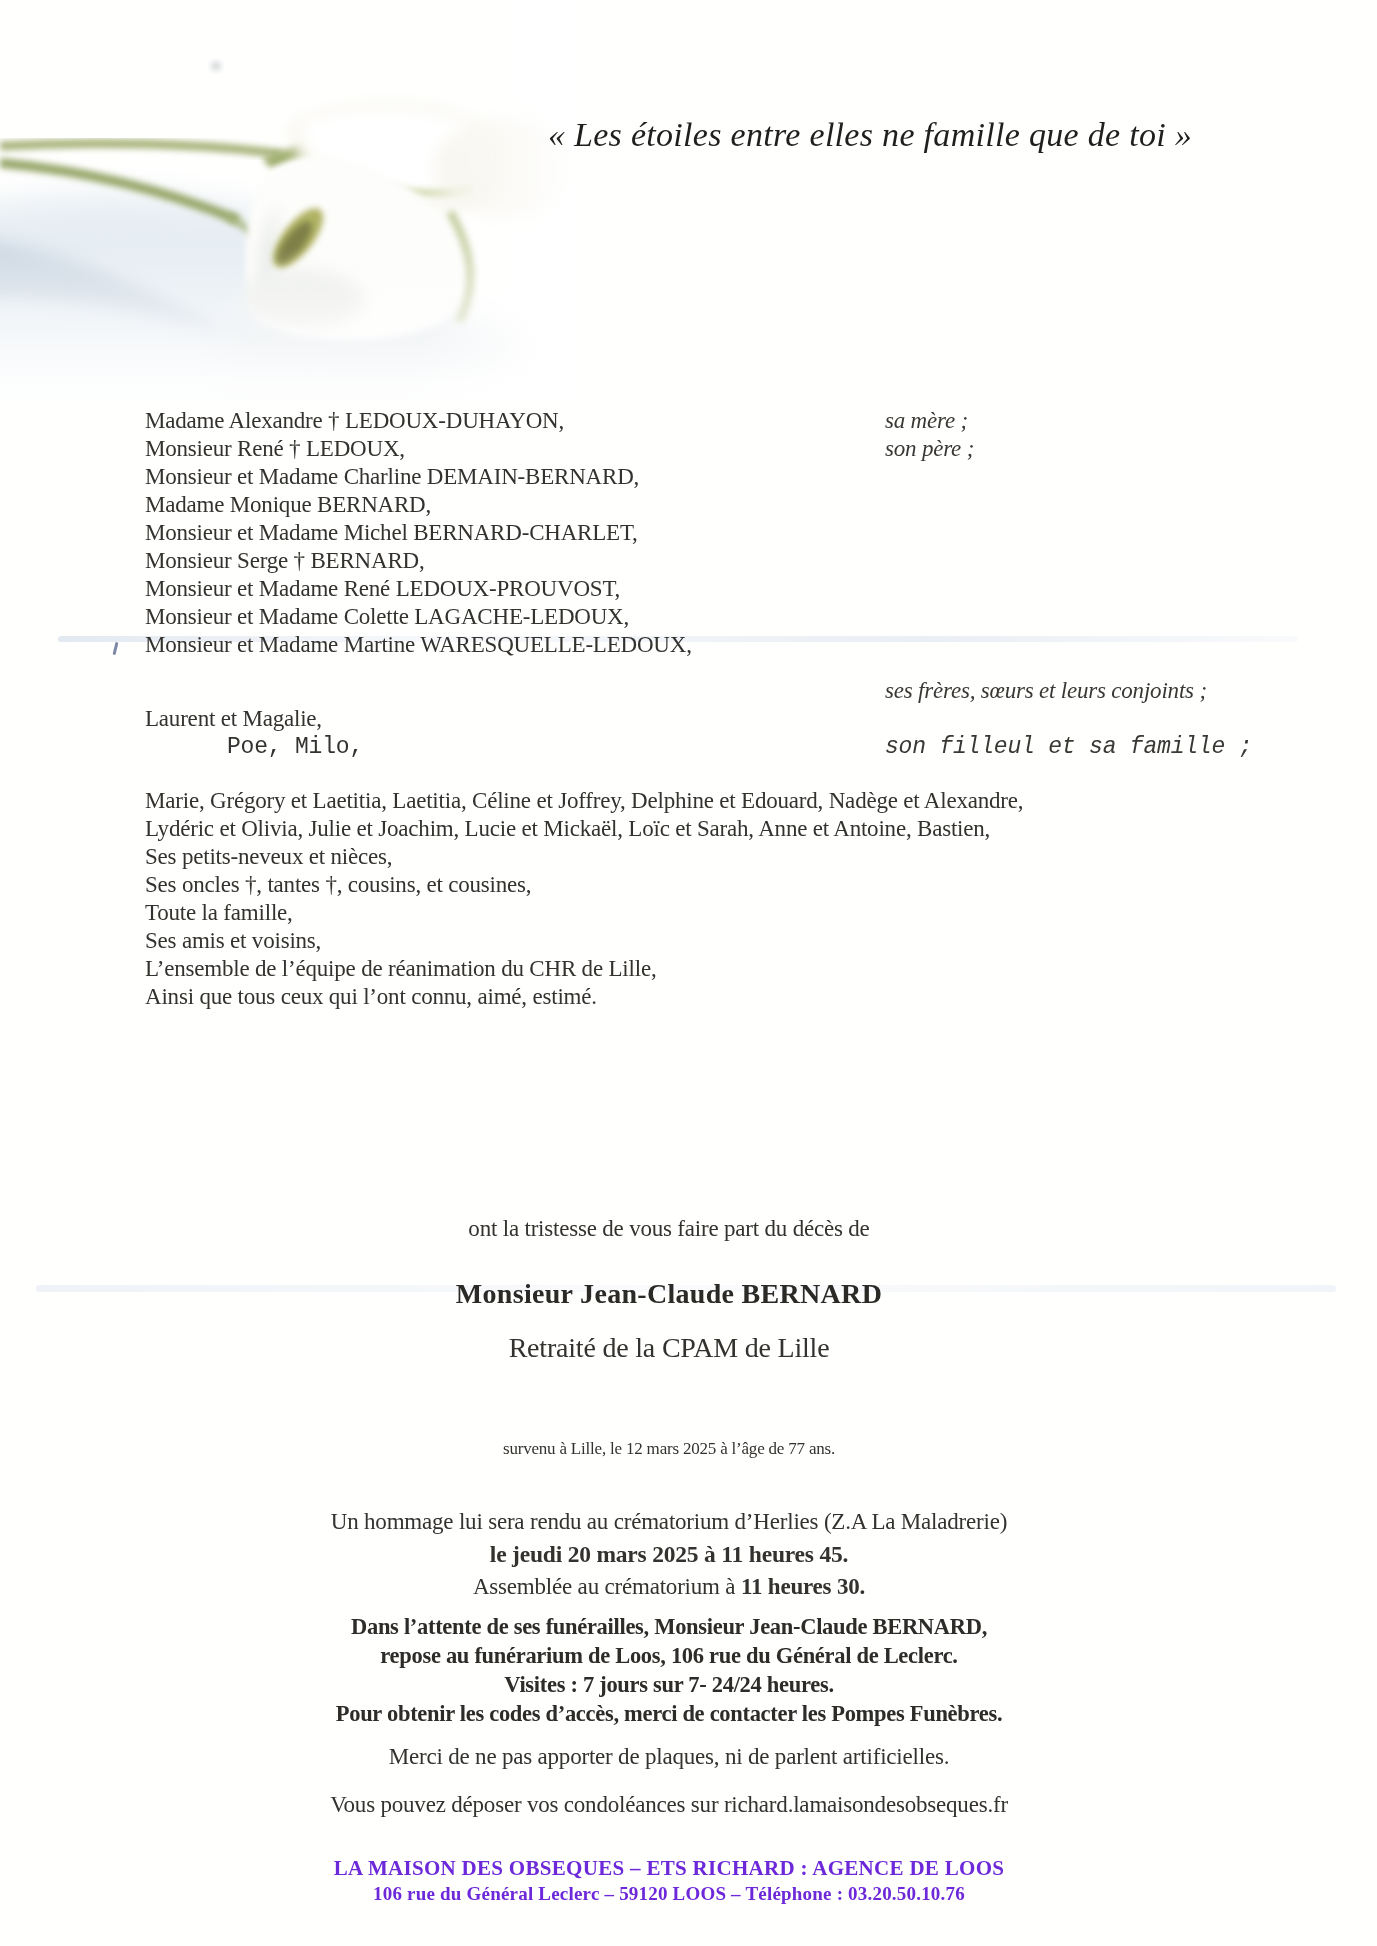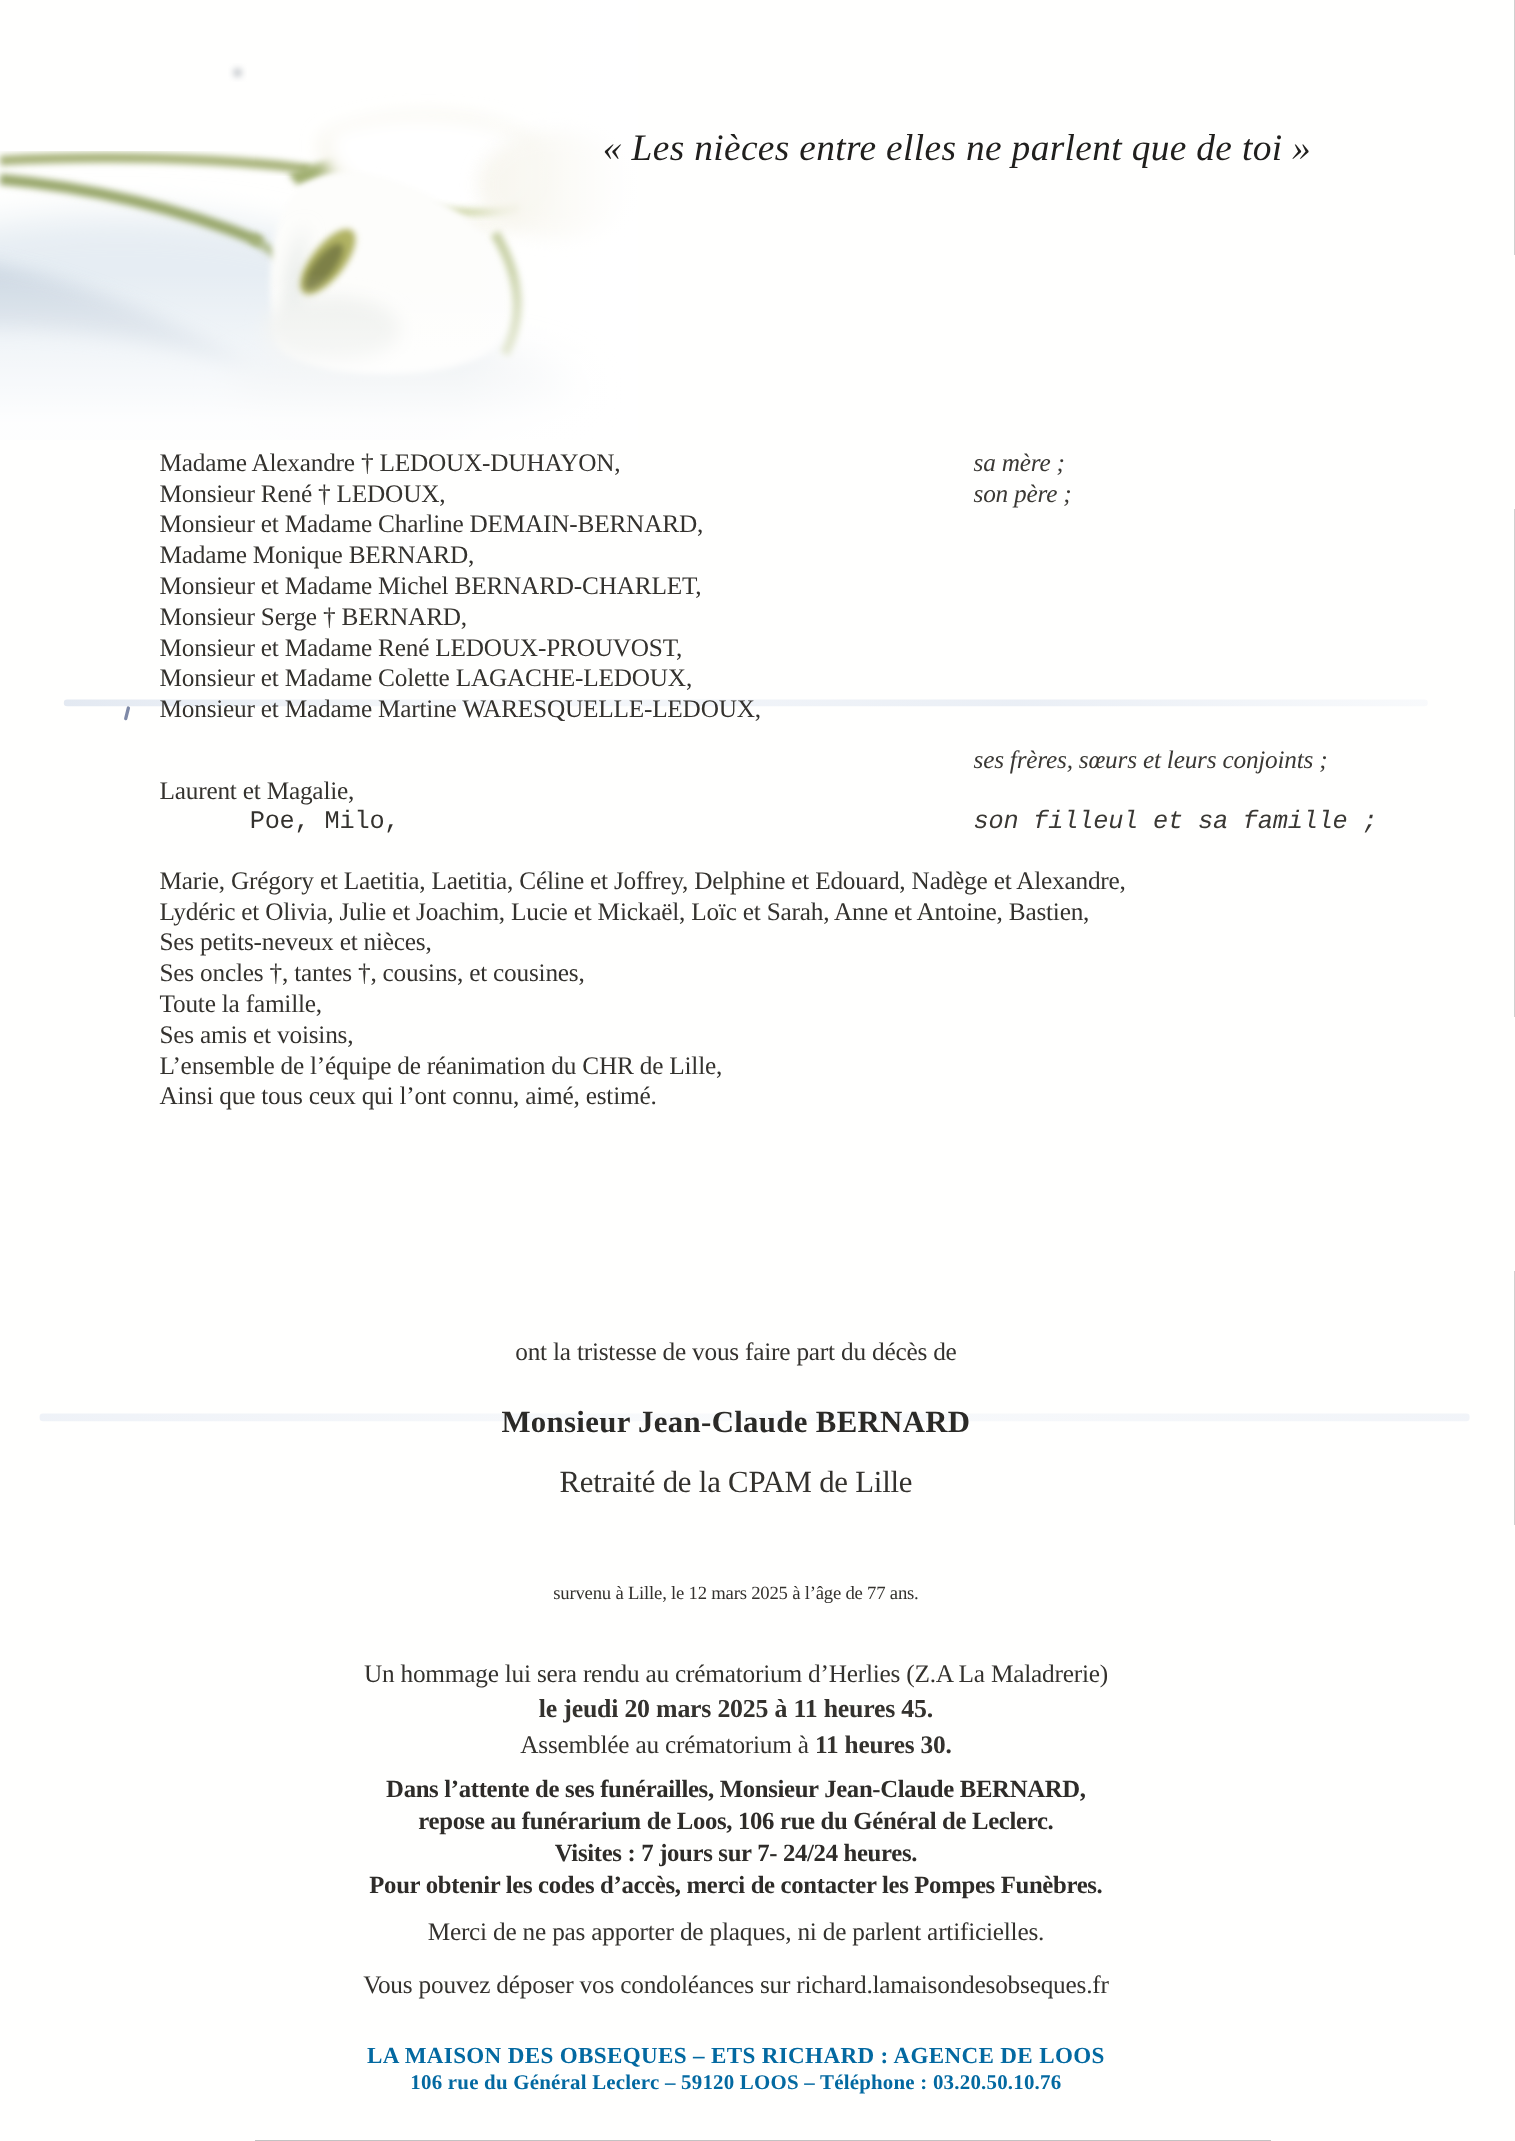--- a/index.html
+++ b/index.html
@@ -113,21 +113,21 @@
       <ellipse cx="302" cy="300" rx="62" ry="30" fill="#edefec" filter="url(#b8)"></ellipse>
       <g transform="rotate(38 298 238)">
         <ellipse cx="298" cy="238" rx="15" ry="36" fill="#b0b264" filter="url(#b3)"></ellipse>
         <ellipse cx="298" cy="244" rx="9" ry="26" fill="#7d8046" filter="url(#b3)"></ellipse>
       </g>
       <path d="M450,212 C473,250 477,288 459,322" stroke="#b9c48e" stroke-width="9" fill="none" filter="url(#b3)"></path>
     </svg>
     <div class="art-fade"></div>
   </div>
 
-  <div class="quote">« Les nièces entre elles ne parlent que de toi »</div>
+  <div class="quote">« Les étoiles entre elles ne famille que de toi »</div>
 
   <div class="band1"></div>
   <div class="band2"></div>
   <div class="tick"></div>
 
   <div class="family">
       <div class="fline"><span class="ftext">Madame Alexandre † LEDOUX-DUHAYON,</span><span class="frel">sa mère ;</span></div>
       <div class="fline gap"><span class="ftext">Monsieur René † LEDOUX,</span><span class="frel">son père ;</span></div>
       <div class="fline gap"><span class="ftext">Monsieur et Madame Charline DEMAIN-BERNARD,</span></div>
       <div class="fline"><span class="ftext">Madame Monique BERNARD,</span></div>
@@ -163,18 +163,18 @@
   </div>
   <div class="cpar" id="waiting">
       <div>Dans l’attente de ses funérailles, Monsieur Jean-Claude BERNARD,</div>
       <div>repose au funérarium de Loos, 106 rue du Général de Leclerc.</div>
       <div>Visites : 7 jours sur 7- 24/24 heures.</div>
       <div>Pour obtenir les codes d’accès, merci de contacter les Pompes Funèbres.</div>
     </div>
   <div class="cpar" id="no-plaques">Merci de ne pas apporter de plaques, ni de parlent artificielles.</div>
   <div class="cpar" id="condolences">Vous pouvez déposer vos condoléances sur richard.lamaisondesobseques.fr</div>
 
-  <div class="footer" style="color: #0369a1;">
+  <div class="footer" style="color: #6d28d9;">
     <div class="f1">LA MAISON DES OBSEQUES – ETS RICHARD : AGENCE DE LOOS</div>
     <div class="f2">106 rue du Général Leclerc – 59120 LOOS – Téléphone : 03.20.50.10.76</div>
   </div>
 
 </div>
 
 </body></html>

